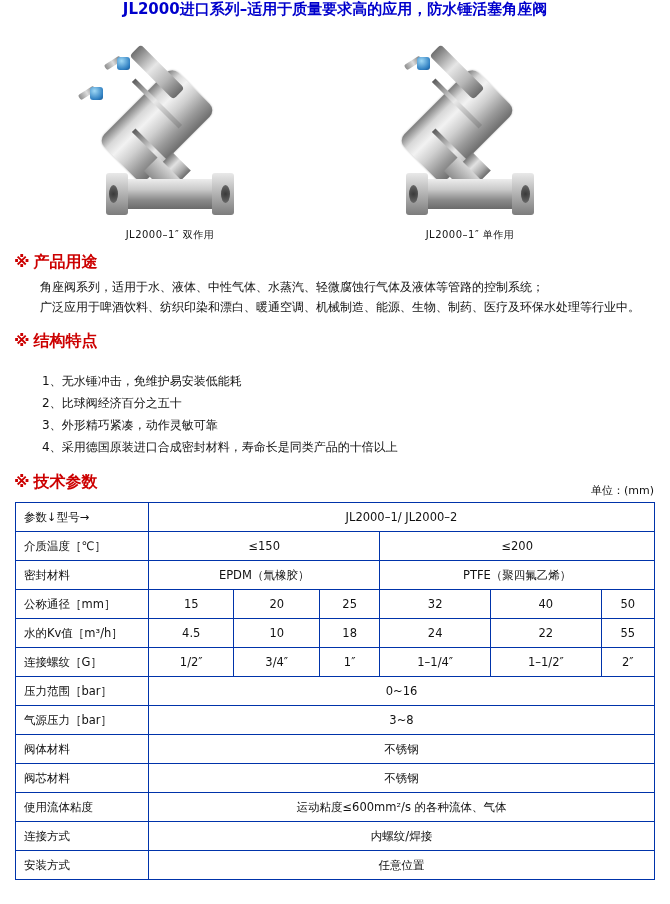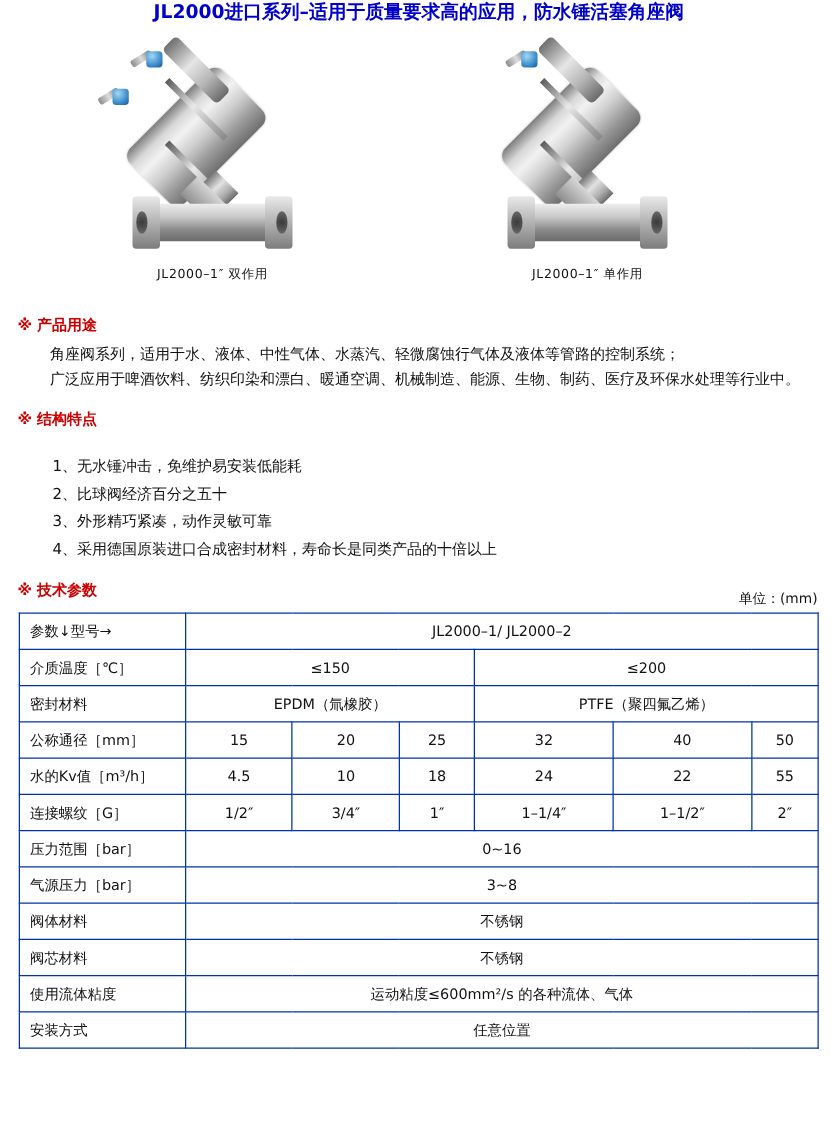--- a/index.html
+++ b/index.html
@@ -11,21 +11,21 @@
   .page{position:relative;width:670px;height:904px;}
 
   .title{
     text-align:center;color:#0000cc;font-weight:bold;font-size:15px;
     letter-spacing:0px;
   }
 
   .images{
     position:relative;height:215px;margin-top:4px;
   }
-  .prod{position:absolute;top:0;width:220px;text-align:center;}
+  .prod{position:absolute;top:16px;width:220px;text-align:center;}
   .prod.left{left:60px;}
   .prod.right{left:360px;}
   .caption{
     font-size:10px;color:#111;margin-top:4px;letter-spacing:0.5px;
   }
 
   
   .valve{position:relative;width:200px;height:185px;margin:0 auto;}
 
   .actuator{
@@ -84,21 +84,21 @@
   .flange-l{left:36px;}
   .flange-r{left:142px;}
   .bore{
     position:absolute;top:146px;width:9px;height:18px;border-radius:50%;
     background:radial-gradient(circle,#3a3a3a,#6e6e6e);
   }
   .bore.l{left:39px;}
   .bore.r{left:151px;}
 
   h3.sect{
-    color:#cc0000;font-size:12px;font-weight:bold;margin:14px 0 4px 14px;
+    color:#cc0000;font-size:16px;font-weight:bold;margin:14px 0 4px 14px;
   }
   .sect .star{color:#cc0000;margin-right:4px;}
   p.para{
     font-size:12px;line-height:20px;margin:0 16px 0 16px;color:#111;
   }
   p.indent{text-indent:24px;}
   ol.feat{
     list-style:none;margin:18px 0 0 0;padding:0 0 0 42px;
     font-size:12px;line-height:22px;color:#111;
   }
@@ -247,19 +247,23 @@
         </tr>
         <tr>
           <td class="lbl">阀芯材料</td>
           <td colspan="6">不锈钢</td>
         </tr>
         <tr>
           <td class="lbl">使用流体粘度</td>
           <td colspan="6">运动粘度≤600mm²/s 的各种流体、气体</td>
         </tr>
         <tr>
+          <td class="lbl">连接方式</td>
+          <td colspan="6">内螺纹/焊接</td>
+        </tr>
+        <tr>
           <td class="lbl">安装方式</td>
           <td colspan="6">任意位置</td>
         </tr>
       </tbody>
   </table>
 
 </div>
 
 </body></html>

